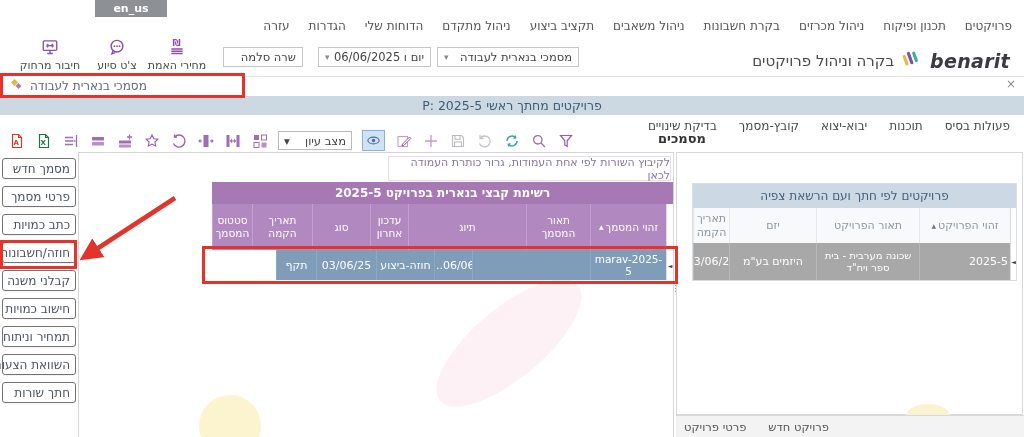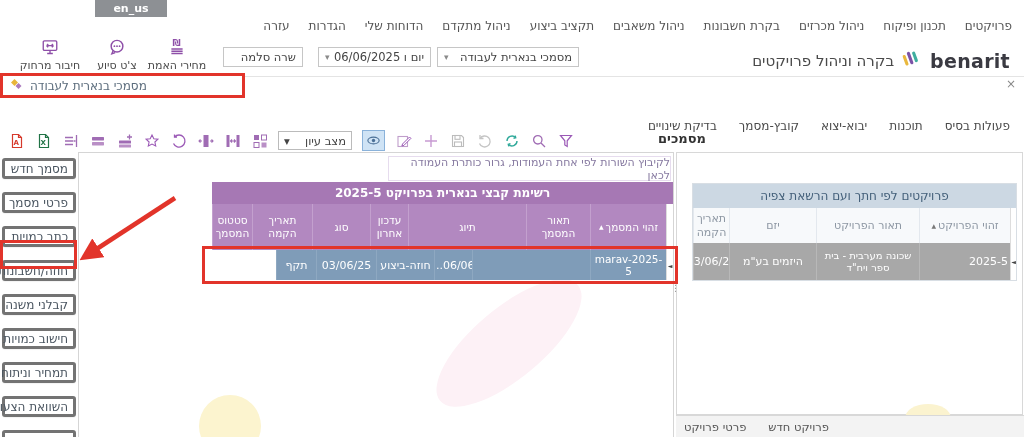--- a/index.html
+++ b/index.html
@@ -11,21 +11,21 @@
            font-size:11px;font-weight:bold;display:flex;align-items:center;justify-content:center;}
 
   
   .top-menu{position:absolute;top:19px;right:12px;display:flex;direction:rtl;gap:19px;
             font-size:12px;color:#555;white-space:nowrap;}
   .top-menu span{cursor:default;}
 
   
   .brand{position:absolute;top:49px;right:14px;display:flex;align-items:center;gap:7px;direction:ltr;}
   .brand .he{font-size:15px;color:#4a4a4a;}
-  .brand .name{font-size:19px;font-weight:bold;color:#3a3a42;letter-spacing:.3px;}
+  .brand .name{font-size:19px;font-weight:bold;color:#3a3a42;letter-spacing:.3px;font-style:italic;}
   .combo{position:absolute;height:20px;border:1px solid #c6c6c6;background:#fff;display:flex;
          align-items:center;justify-content:space-between;direction:rtl;font-size:11.5px;color:#444;
          padding:0 6px;box-sizing:border-box;}
   .combo .chev{color:#8a8a8a;font-size:9px;}
   #combo-docs{left:437px;top:47px;width:142px;}
   #combo-date{left:318px;top:47px;width:113px;}
   #input-name{left:223px;top:47px;width:80px;justify-content:flex-start;}
   .qtool{position:absolute;top:36px;text-align:center;font-size:11px;color:#4a4a4a;}
   .qtool .ic{height:22px;display:flex;align-items:center;justify-content:center;margin-bottom:1px;}
   #qt-prices{left:140px;width:74px;}
@@ -81,21 +81,21 @@
 
   
   .row-outline{position:absolute;left:202px;top:246px;width:476px;height:38px;border:3px solid #e2342a;
                z-index:45;box-sizing:border-box;pointer-events:none;}
   .side-outline{position:absolute;left:0;top:240px;width:77px;height:29px;border:3px solid #e2342a;
                 z-index:45;box-sizing:border-box;pointer-events:none;}
   .arrow-svg{position:absolute;left:75px;top:190px;z-index:46;pointer-events:none;}
 
   
   .side{position:absolute;left:2px;top:158px;width:74px;}
-  .side-item{height:21px;margin-bottom:13px;background:#fff;border:3px solid #737373;border-radius:3px;
+  .side-item{height:21px;margin-bottom:7px;background:#fff;border:1px solid #737373;border-radius:3px;
              box-shadow:0 1px 1px rgba(0,0,0,.05);font-size:12px;color:#4a5560;display:flex;
              align-items:center;justify-content:flex-start;direction:rtl;padding:0 5px;box-sizing:border-box;
              white-space:nowrap;}
 
   
   .panel{position:absolute;left:676px;top:152px;width:347px;height:263px;border:1px solid #d8d8d8;
          background:#fff;box-sizing:border-box;}
   .proj-table{position:absolute;right:5px;top:30px;width:323px;direction:rtl;border:1px solid #d8dee4;
               box-sizing:content-box;}
   .proj-title{height:24px;background:#ccd8e3;color:#44607a;font-size:12px;display:flex;align-items:center;
@@ -199,20 +199,23 @@
   <div class="breadcrumb">
     <span>
       <svg width="13" height="12" viewBox="0 0 13 12">
         <path d="M4.5 1l3.5 3.5L4.5 8 1 4.5z" fill="#e8b63a"></path>
         <path d="M8.5 5l3 3-3 3-3-3z" fill="#8e4fa8" opacity=".75"></path>
       </svg>
     </span>
     <span>מסמכי בנארית לעבודה</span>
   </div>
 
+  <div class="winbar">
+    <span>פרויקטים מחתך ראשי P: 2025-5</span>
+  </div>
   <span class="close-x">×</span>
 
   <div class="ribbon">
     <span>פעולות בסיס</span>
     <span>תוכנות</span>
     <span>יבוא-יצוא</span>
     <span>קובץ-מסמך</span>
     <span>בדיקת שינויים</span>
   </div>
   <div class="sec-label">מסמכים</div>

